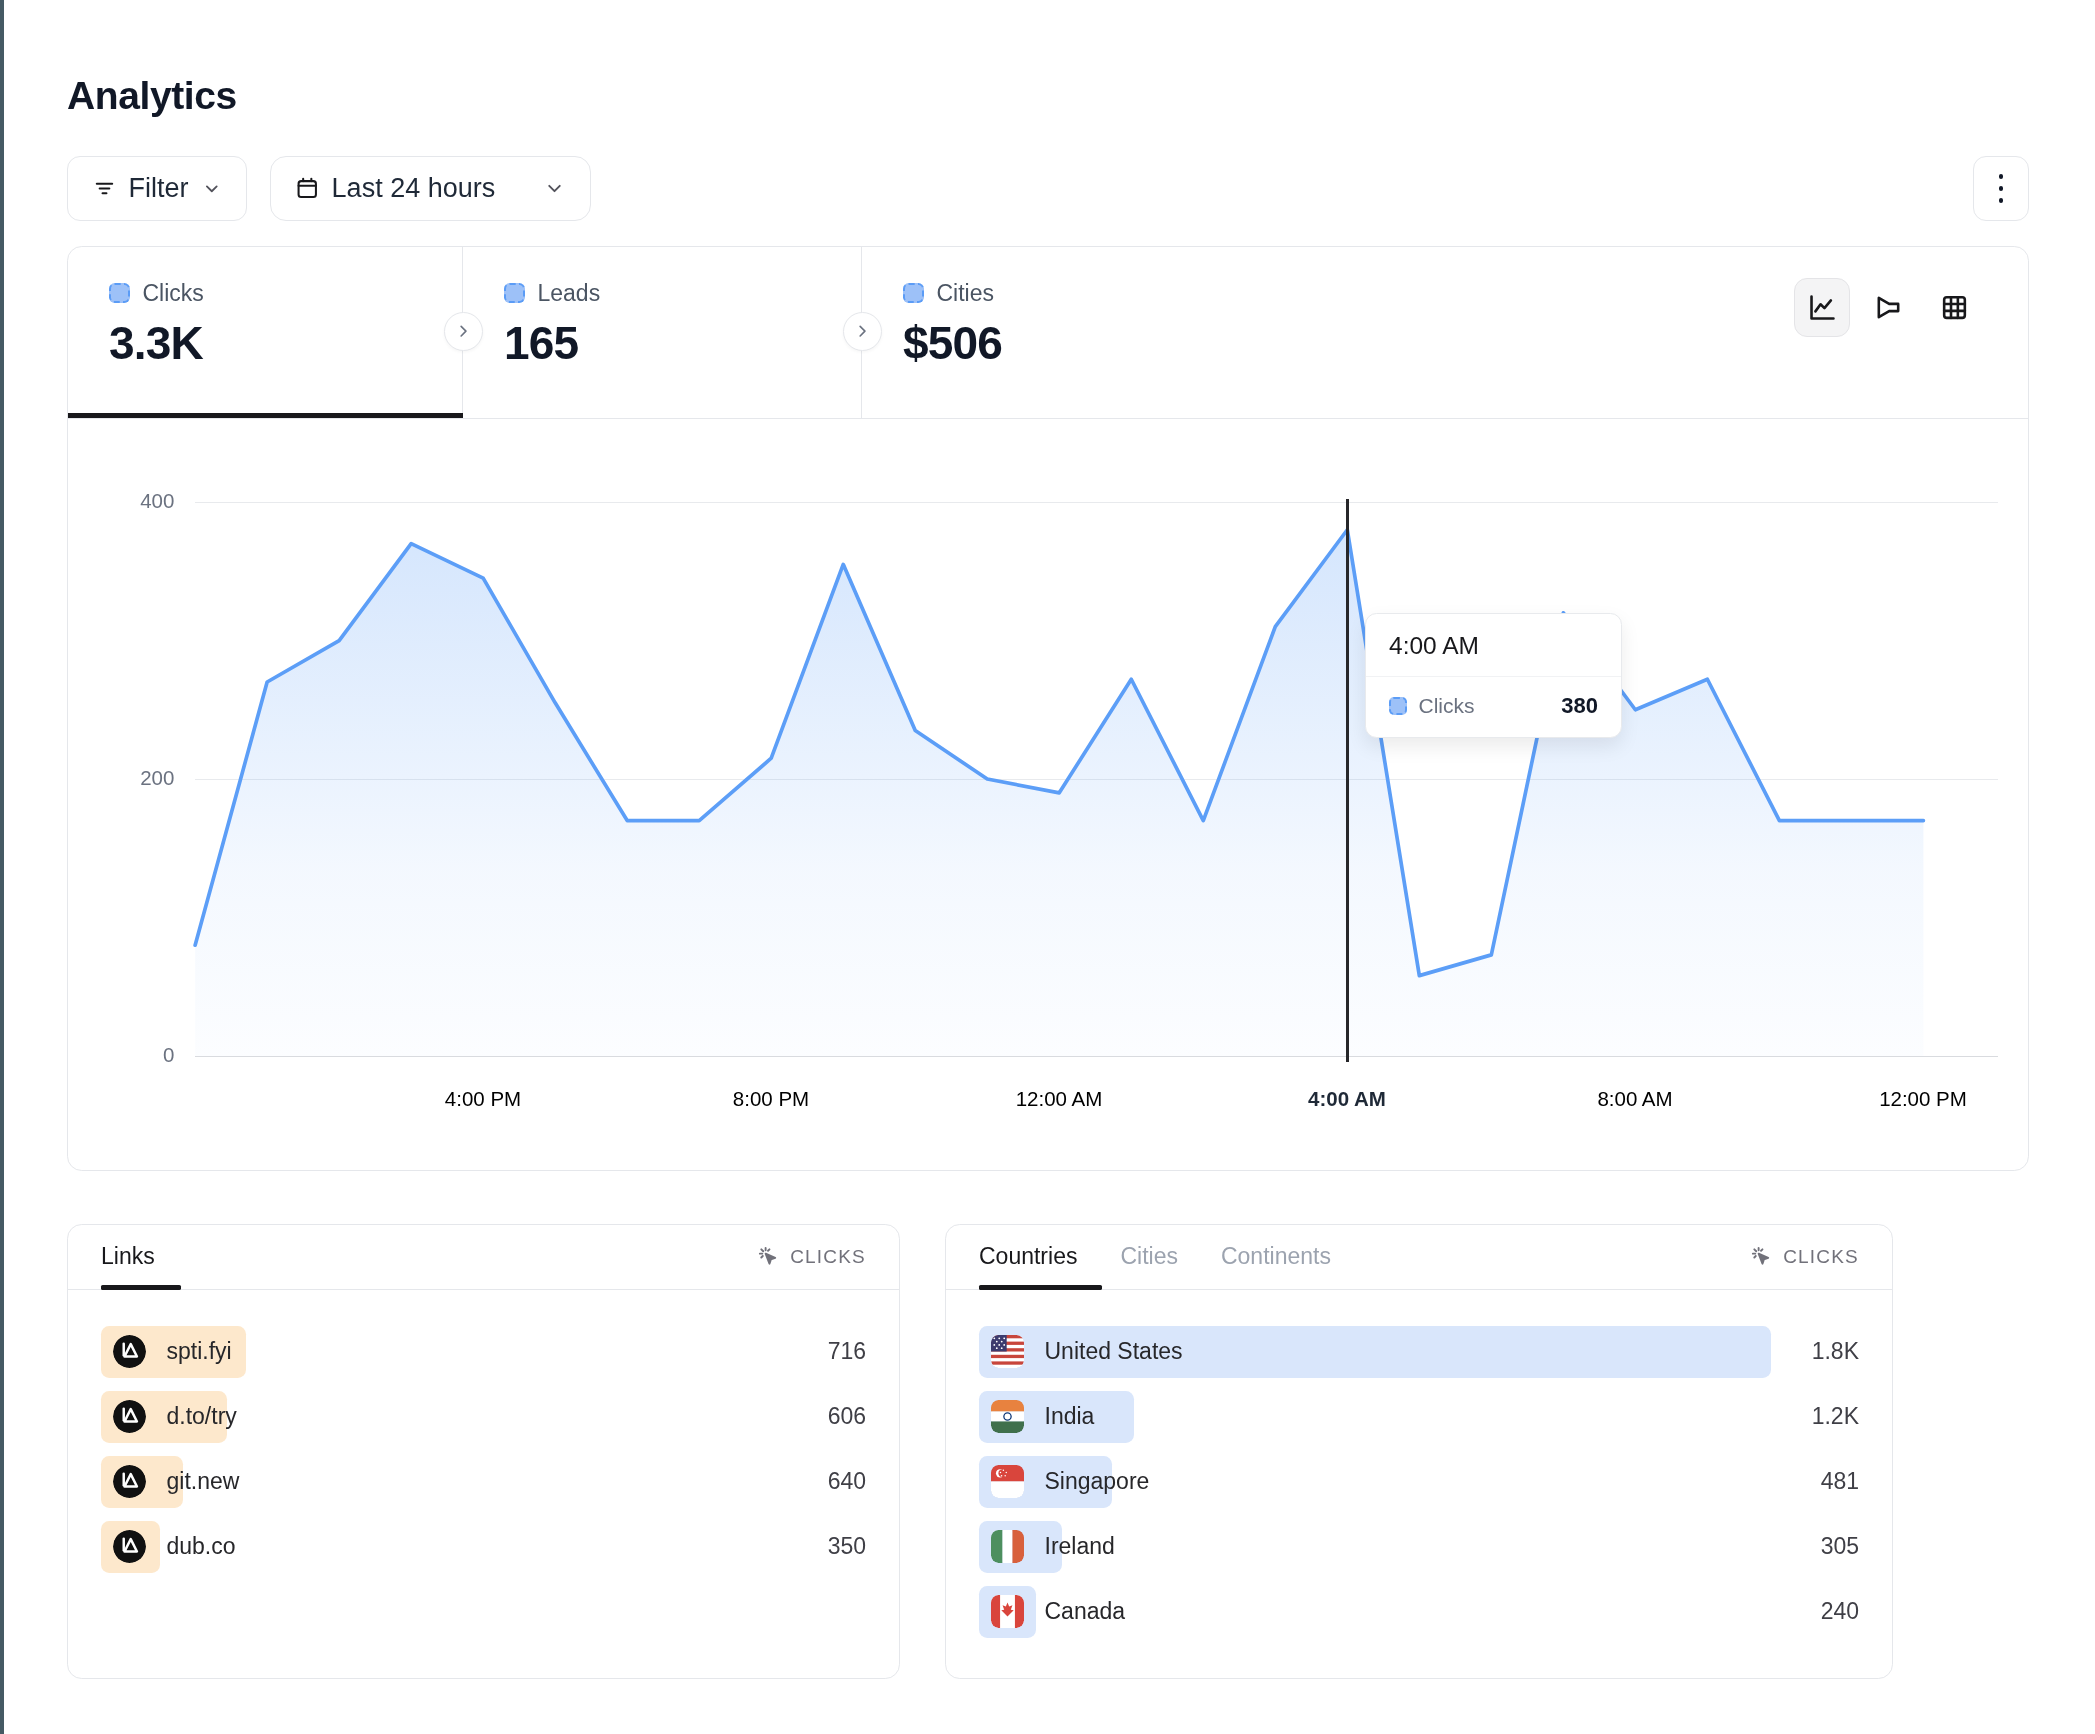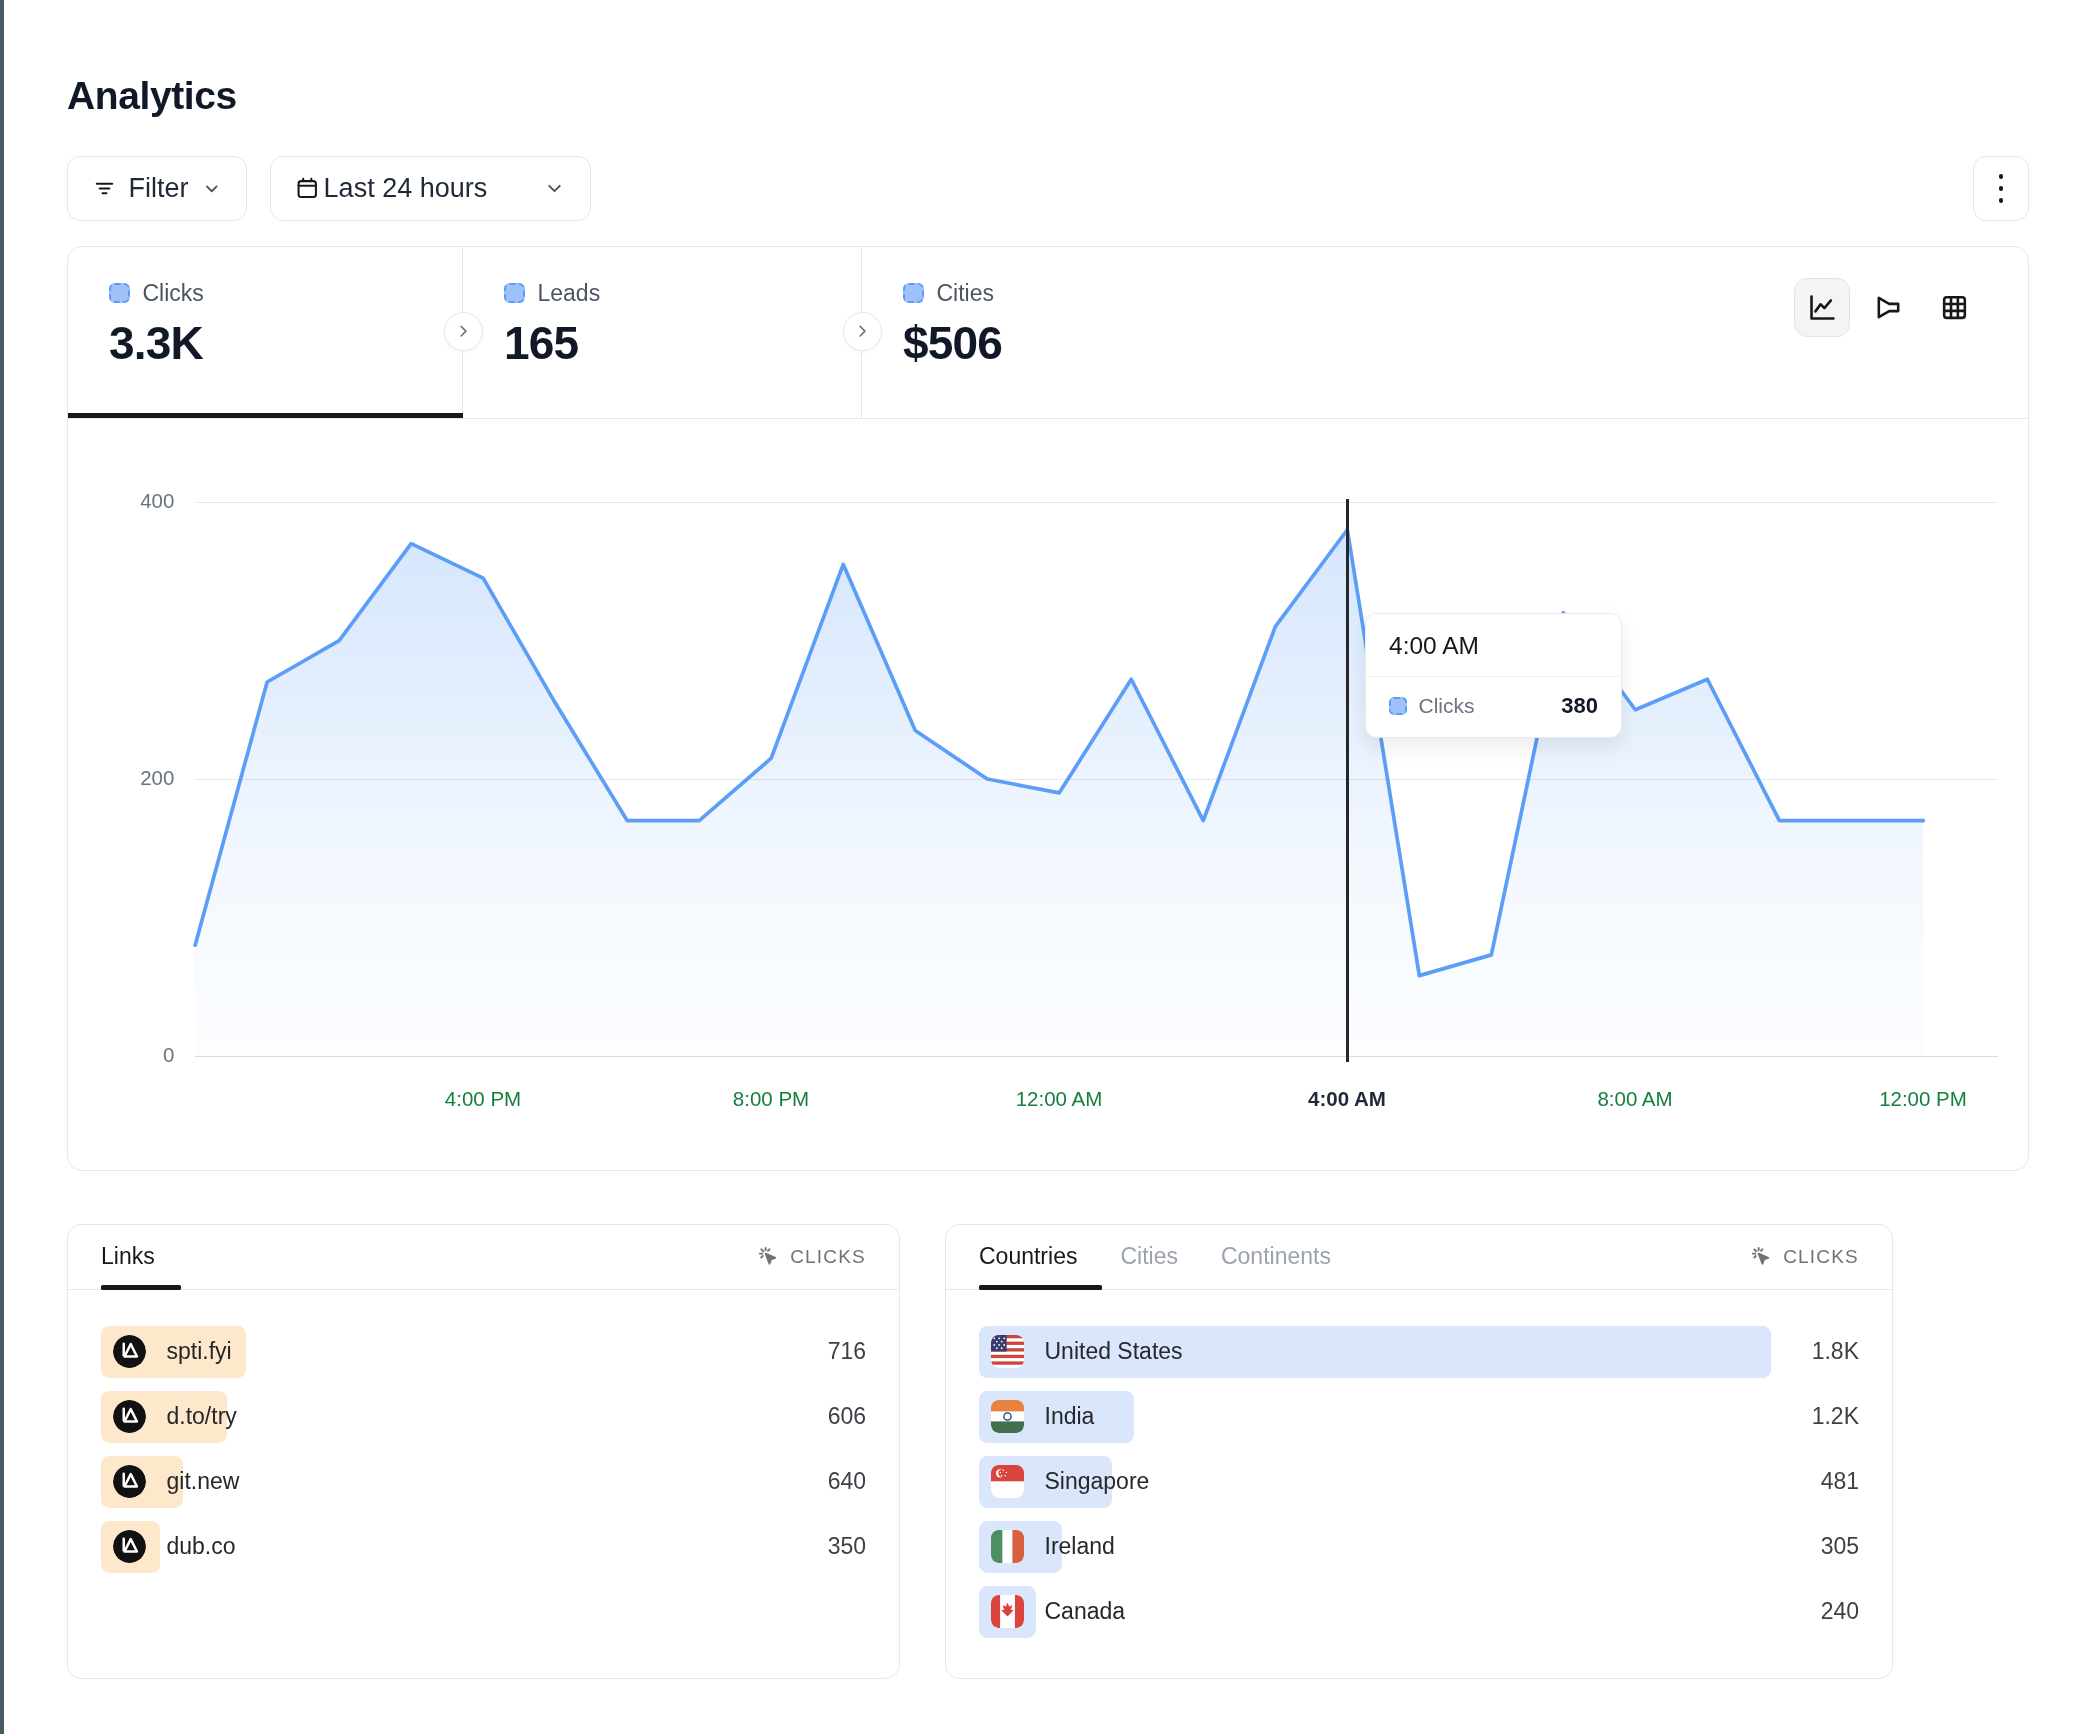--- a/index.html
+++ b/index.html
@@ -7,21 +7,21 @@
     font-family:"Liberation Sans", sans-serif; color:#1f2937; overflow:hidden; }
   .edge-strip { position:absolute; left:0; top:0; width:4.1px; height:1735px; background:#455a64; }
   .page { position:absolute; left:0; top:0; width:2096px; height:1735px; padding:74px 67px 0 67px; }
 
   
   .page-title { font-size:39px; font-weight:700; color:#111827; letter-spacing:-0.4px; }
   .toolbar { position:relative; display:flex; align-items:center; gap:23px; margin-top:38px; height:65px; }
   .btn { display:flex; align-items:center; background:#fff; border:1.6px solid #e5e7eb; border-radius:13px;
          height:65px; font-size:27px; color:#1f2937; cursor:pointer; }
   .btn-filter { gap:13px; padding:0 24.5px; }
-  .btn-range { width:321px; gap:4px; padding:0 24.5px; }
+  .btn-range { width:321px; gap:12px; padding:0 24.5px;border-radius:16px; }
   .btn-range .range-label { flex:0 0 auto; }
   .btn-range .spacer { flex:1; }
   .btn-kebab { position:absolute; right:0; top:0; width:56px; height:65px; border:1.6px solid #e5e7eb;
          border-radius:13px; background:#fff; display:flex; align-items:center; justify-content:center; cursor:pointer; }
   .kebab-dots { display:flex; flex-direction:column; gap:7.4px; }
   .kebab-dots i { width:4.9px; height:4.9px; border-radius:50%; background:#111827; }
   .icon { display:inline-flex; align-items:center; justify-content:center; }
 
   
   .main-card { position:relative; margin-top:24.5px; width:1962px; height:925px;
@@ -44,21 +44,21 @@
   .toggle-btn { width:56px; height:59px; border-radius:13px; border:1.6px solid transparent; background:transparent;
     display:flex; align-items:center; justify-content:center; cursor:pointer; }
   .toggle-btn.active { background:#f4f4f5; border-color:#e4e4e7; }
 
   
   .chart-area { position:relative; width:100%; height:751px; }
   .gridline { position:absolute; left:127px; width:1803px; height:1.6px; background:#e8eaed; }
   .gridline.g400 { top:83px; } .gridline.g200 { top:360px; } .gridline.g0 { top:637px; background:#d9dbdf; }
   .ylabel { position:absolute; left:16.4px; width:90px; text-align:right; font-size:20.5px; color:#6b7280; }
   .ylabel.y400 { top:70px; } .ylabel.y200 { top:347px; } .ylabel.y0 { top:624px; }
-  .xlabel { position:absolute; top:668px; transform:translateX(-50%); font-size:20.5px; color:#15803d; white-space:nowrap; }
+  .xlabel { position:absolute; top:668px; transform:translateX(-50%); font-size:20.5px; color:#000000; white-space:nowrap; }
   .xlabel.active { color:#1f2937; font-weight:700; }
   .line-svg { position:absolute; left:127px; top:83px; overflow:visible; }
   .hover-line { position:absolute; top:80px; width:2.5px; height:563px; background:#27272a; z-index:4; }
   .tooltip { position:absolute; top:194px; width:257px; background:#fff; border:1.6px solid #e8eaed;
     border-radius:11.5px; box-shadow:0 8.2px 19.6px rgba(0,0,0,.08); z-index:5; }
   .tooltip-header { padding:18px 23px 16.4px 23px; font-size:24.5px; color:#18181b; border-bottom:1.6px solid #f1f2f4; }
   .tooltip-row { display:flex; align-items:center; gap:11.5px; padding:16.4px 23px 18px 23px; }
   .tooltip-row .legend-square { width:18px; height:18px; border-radius:4.9px; }
   .tooltip-series { font-size:21px; color:#6b7280; }
   .tooltip-value { margin-left:auto; font-size:22px; font-weight:700; color:#111827; }

